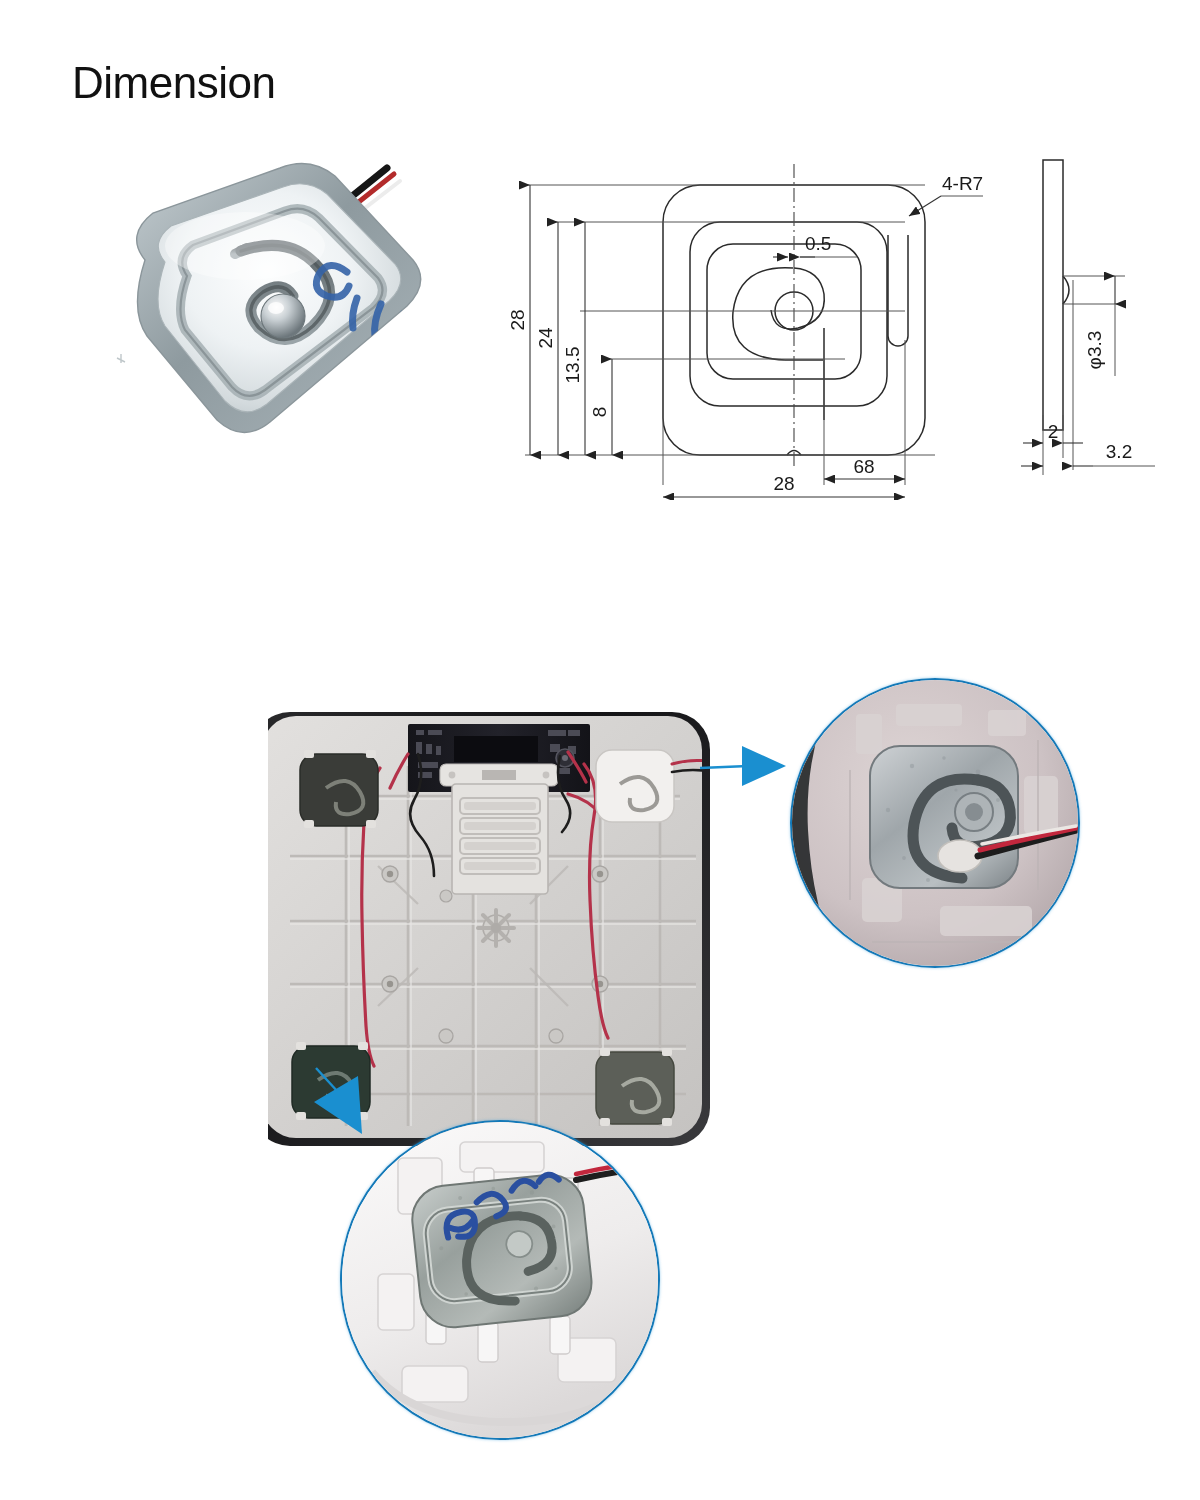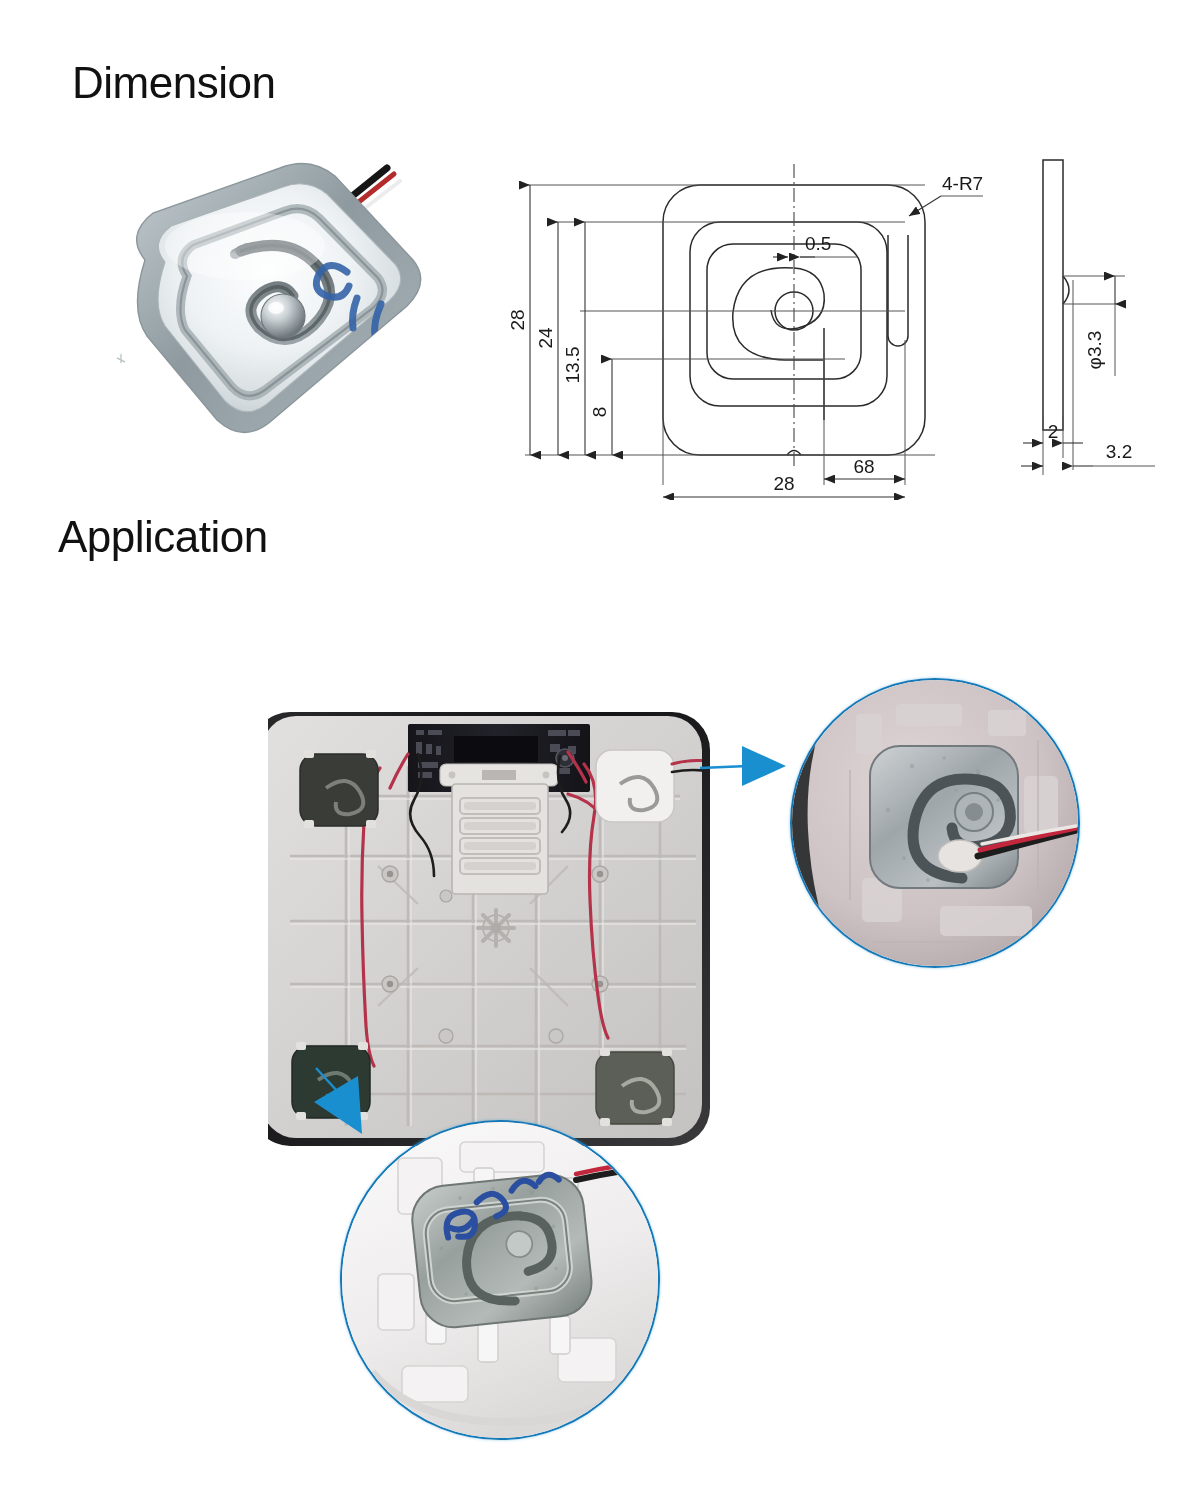--- a/index.html
+++ b/index.html
@@ -283,21 +283,20 @@
 
       <g>
         <line class="dim-line" x1="6" y1="326" x2="28" y2="326" marker-end="url(#sArrR)"></line>
         <line class="dim-line" x1="78" y1="326" x2="58" y2="326" marker-end="url(#sArrL)"></line>
         <line class="thin-line" x1="78" y1="326" x2="140" y2="326"></line>
         <text class="dim-text" x="104" y="318" text-anchor="middle">3.2</text>
       </g>
     </svg>
   </div>
 
-  <div class="heading" id="h-application">Application</div>
 
   <div id="application-section">
 
     <svg id="scale-photo" viewBox="0 0 450 450">
       <defs>
         <linearGradient id="plateGrad" x1="0" y1="0" x2="1" y2="1">
           <stop offset="0%" stop-color="#e3e1df"></stop>
           <stop offset="40%" stop-color="#d6d4d2"></stop>
           <stop offset="100%" stop-color="#c3c1bf"></stop>
         </linearGradient>

